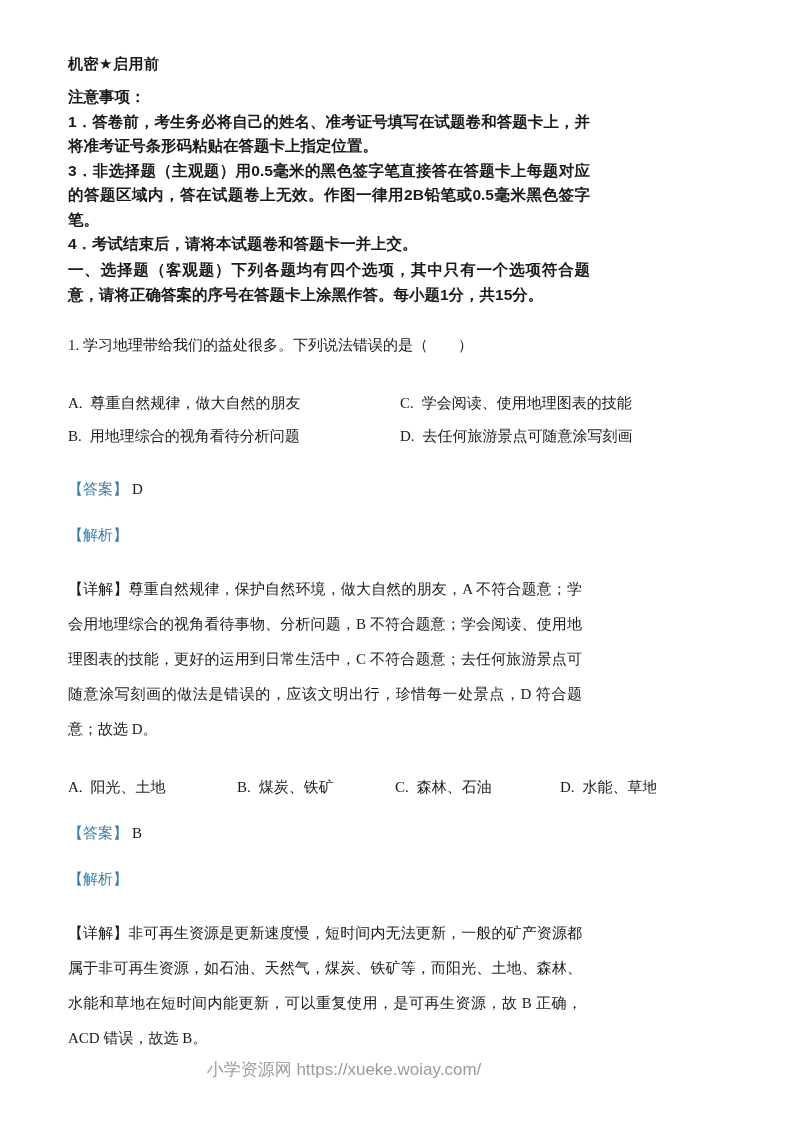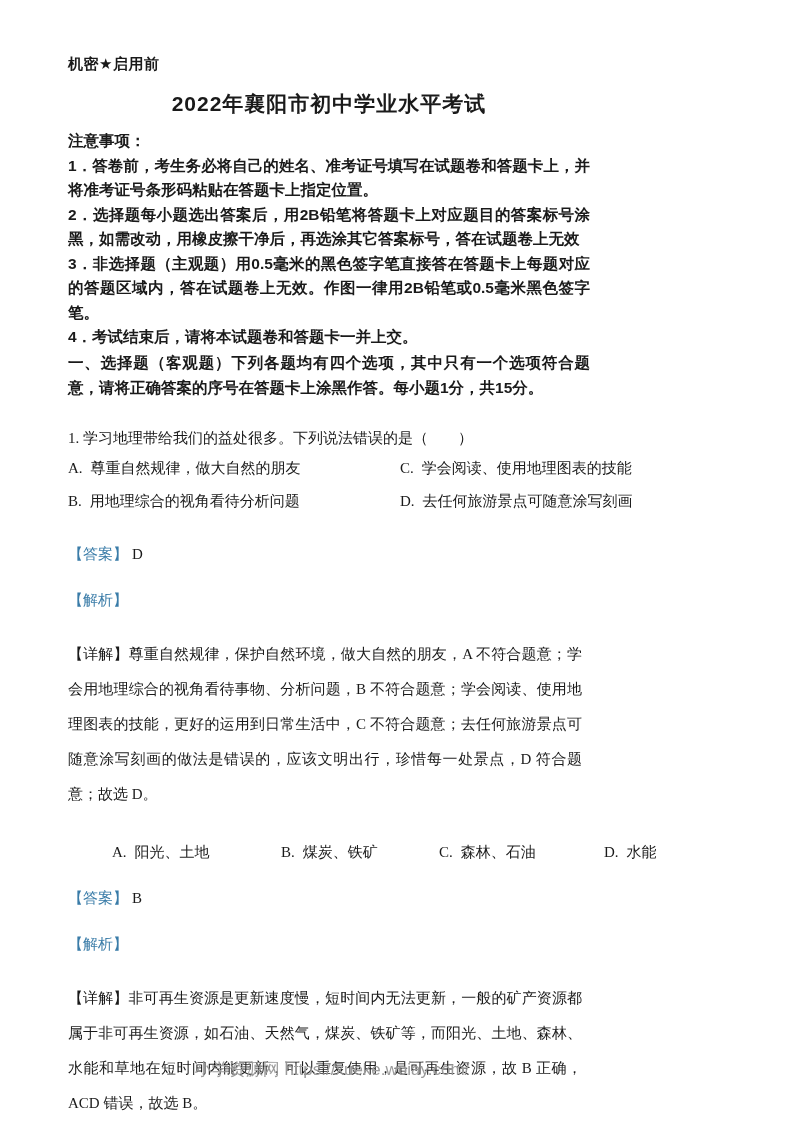--- a/index.html
+++ b/index.html
@@ -16,47 +16,45 @@
   .hsans{font-family:"Liberation Sans","DejaVu Sans",sans-serif;font-weight:700;}
   .classification{font-size:15px;letter-spacing:.5px;}
   .title{font-size:21px;text-align:center;margin-top:16px;letter-spacing:1px;}
   .subtitle{font-size:20px;text-align:center;margin-top:21px;letter-spacing:2px;}
   .meta{font-size:15.5px;text-align:center;margin-top:13px;}
   .notice{margin-top:11px;font-size:15.5px;line-height:24.5px;text-align:justify;}
   .notice p{margin:0;}
   .section-head{font-size:15.5px;line-height:25px;text-align:justify;margin-top:1px;}
   .q{font-size:15px;}
   .stem{margin-top:29px;}
-  .optgrid2{display:grid;grid-template-columns:332px 1fr;margin-top:4px;line-height:33px;}
-  .optgrid4{display:grid;grid-template-columns:169px 158px 165px 1fr;margin-top:31px;margin-left:44px;}
+  .optgrid2{display:grid;grid-template-columns:332px 1fr;margin-top:32px;line-height:33px;}
+  .optgrid4{display:grid;grid-template-columns:169px 158px 165px 1fr;margin-top:31px;}
   .opt{white-space:nowrap;}
   .opt .lbl{margin-right:8px;}
   .ansline{margin-top:27px;}
   .blue{color:#3a7ca8;}
   .ansletter{margin-left:4px;}
   .detail{margin:27px 8px 0 0;line-height:35px;text-align:justify;}
   .footer{
-    position:absolute;left:4px;top:1058px;width:100%;
+    position:absolute;left:16px;top:1058px;width:100%;
     text-align:center;color:#9b9b9b;font-size:17px;
     font-family:"Liberation Sans","DejaVu Sans",sans-serif;font-weight:400;
   }
 </style>
 </head>
 <body>
 
 <div class="page">
 
   <div class="classification hsans">机密★启用前</div>
 
-  <div class="title hsans">2022年襄阳市初中学业水平考试</div>
 
   <div class="notice hsans">
     <p>注意事项：</p>
     <p>1．答卷前，考生务必将自己的姓名、准考证号填写在试题卷和答题卡上，并将准考证号条形码粘贴在答题卡上指定位置。</p>
-    <p>2．选择题每小题选出答案后，用2B铅笔将答题卡上对应题目的答案标号涂黑，如需改动，用橡皮擦干净后，再选涂其它答案标号，答在试题卷上无效</p>
     <p>3．非选择题（主观题）用0.5毫米的黑色签字笔直接答在答题卡上每题对应的答题区域内，答在试题卷上无效。作图一律用2B铅笔或0.5毫米黑色签字笔。</p>
     <p>4．考试结束后，请将本试题卷和答题卡一并上交。</p>
     <p class="section-head">一、选择题（客观题）下列各题均有四个选项，其中只有一个选项符合题意，请将正确答案的序号在答题卡上涂黑作答。每小题1分，共15分。</p>
   </div>
 
   <div class="q">
     <div class="stem">1. 学习地理带给我们的益处很多。下列说法错误的是（　　）</div>
     <div class="optgrid2">
       <div class="opt">
         <span class="lbl">A.</span><span>尊重自然规律，做大自然的朋友</span>

